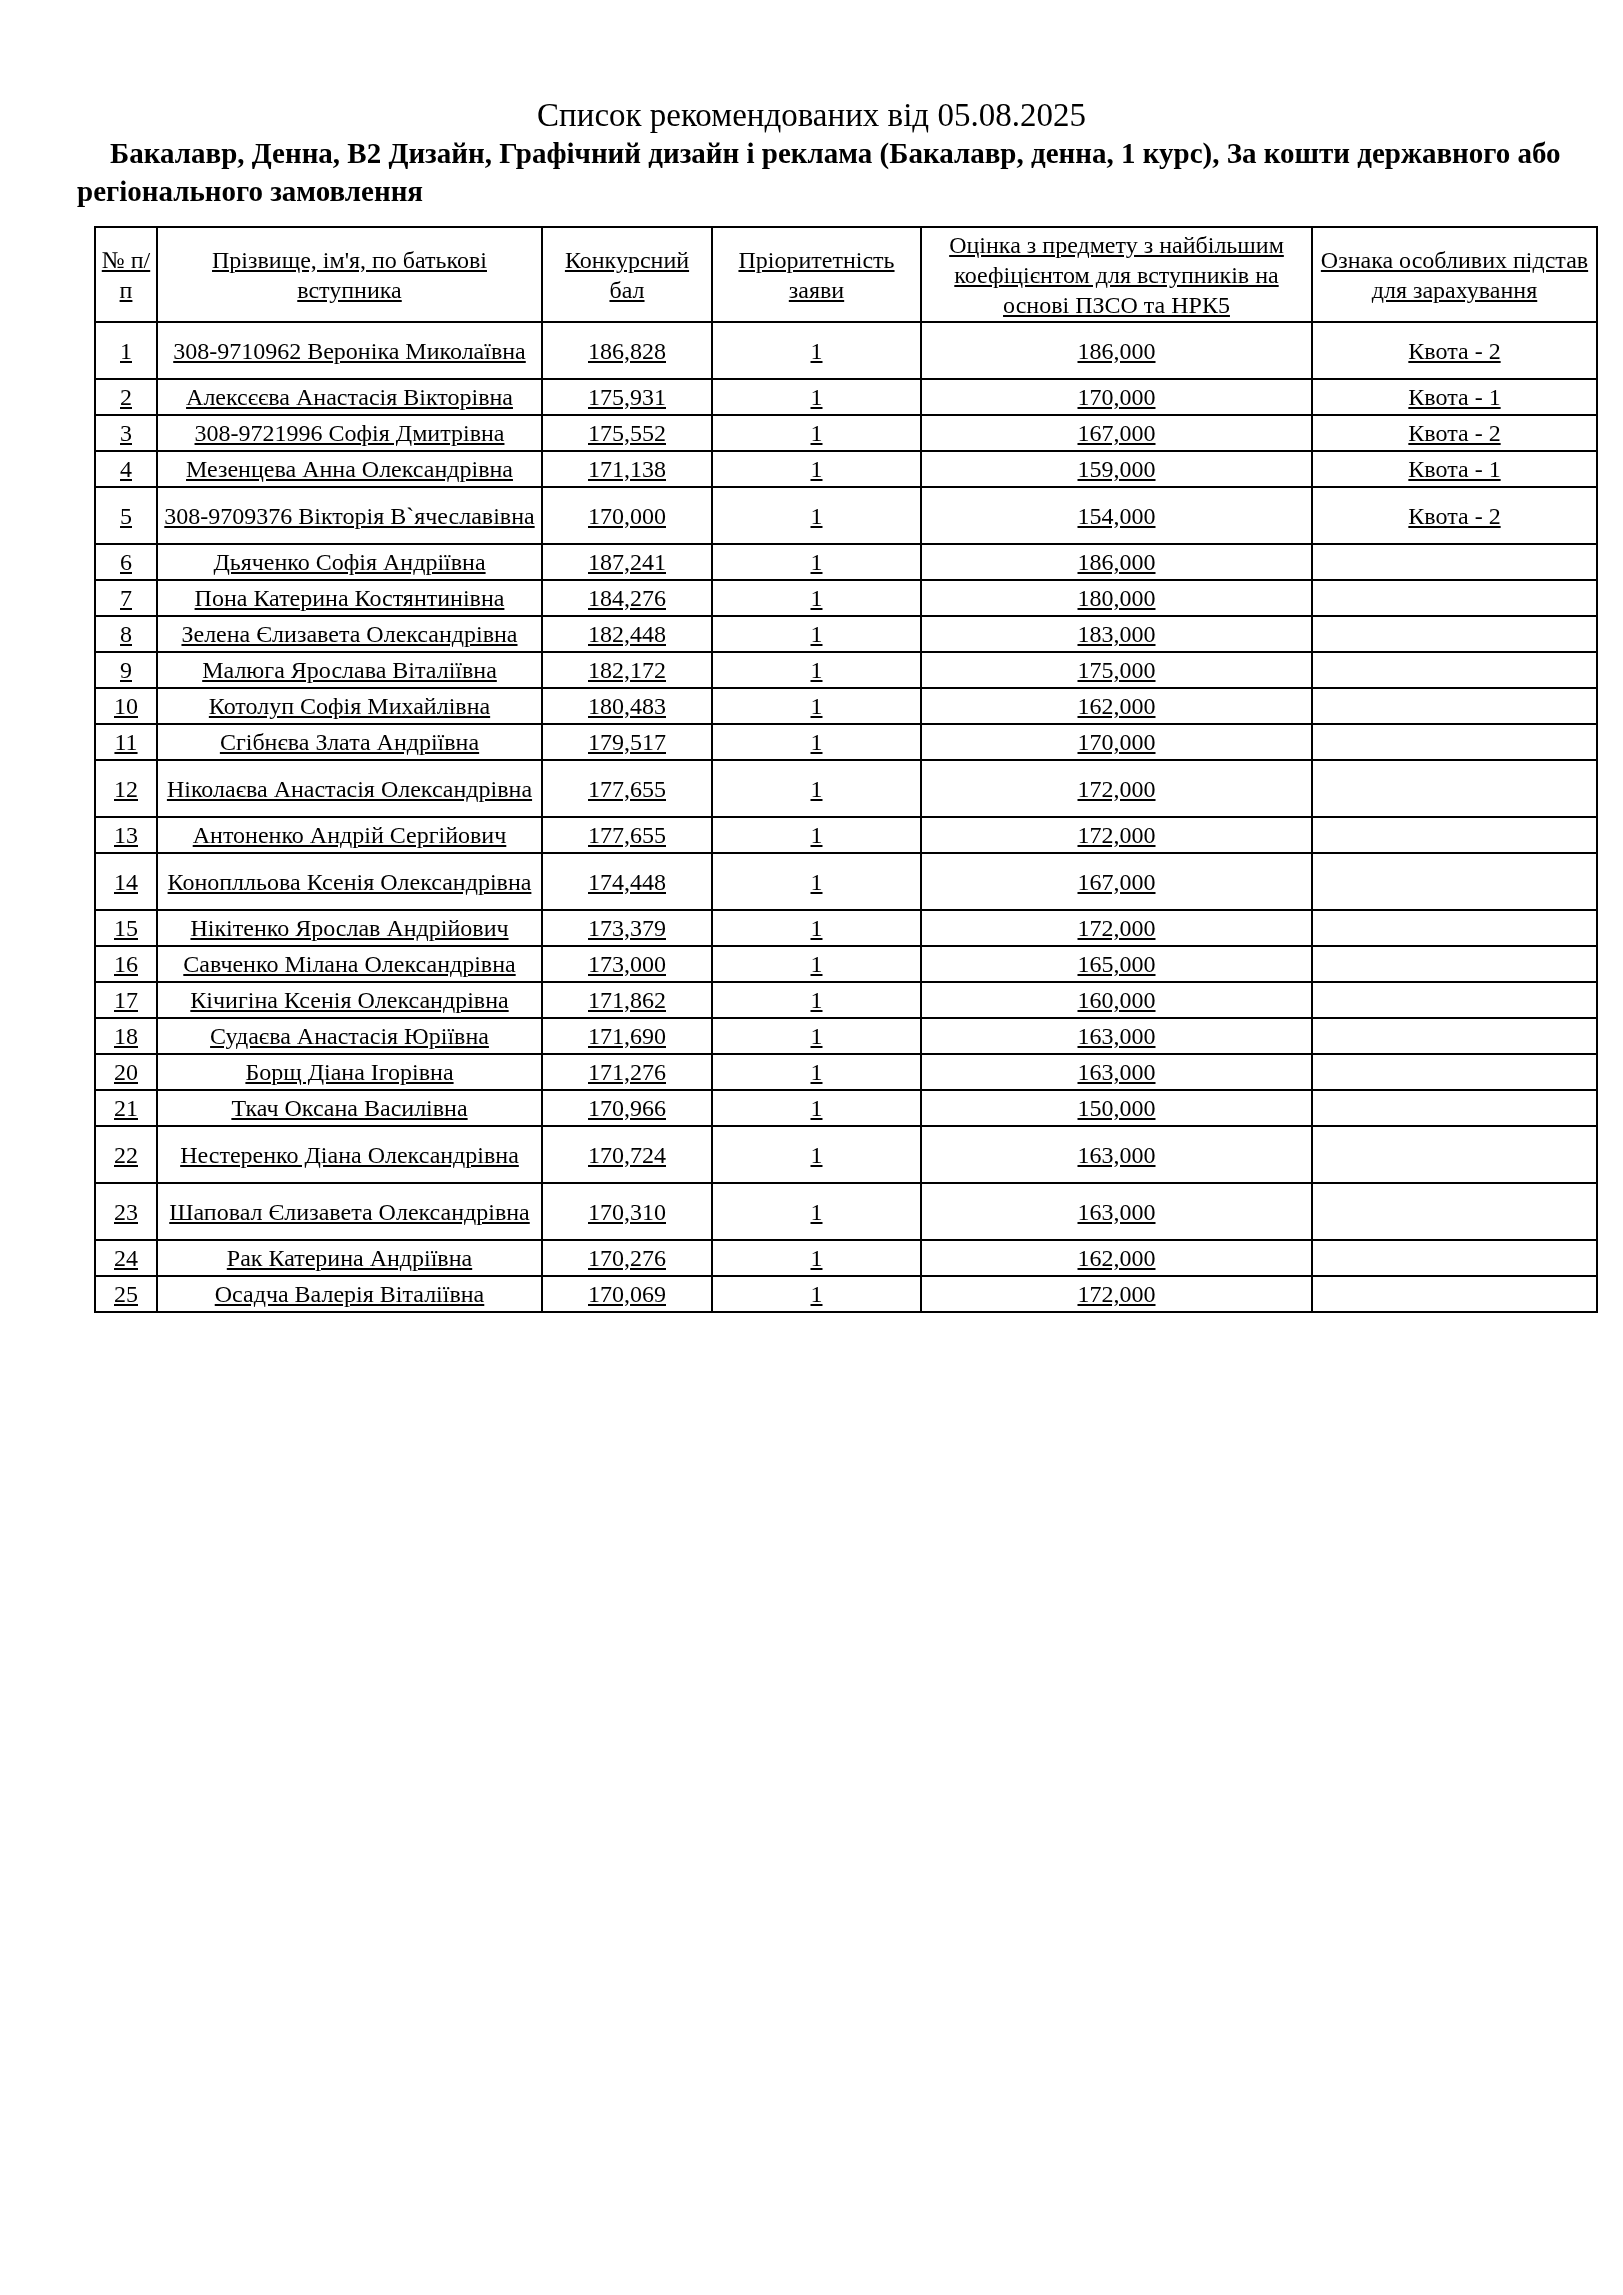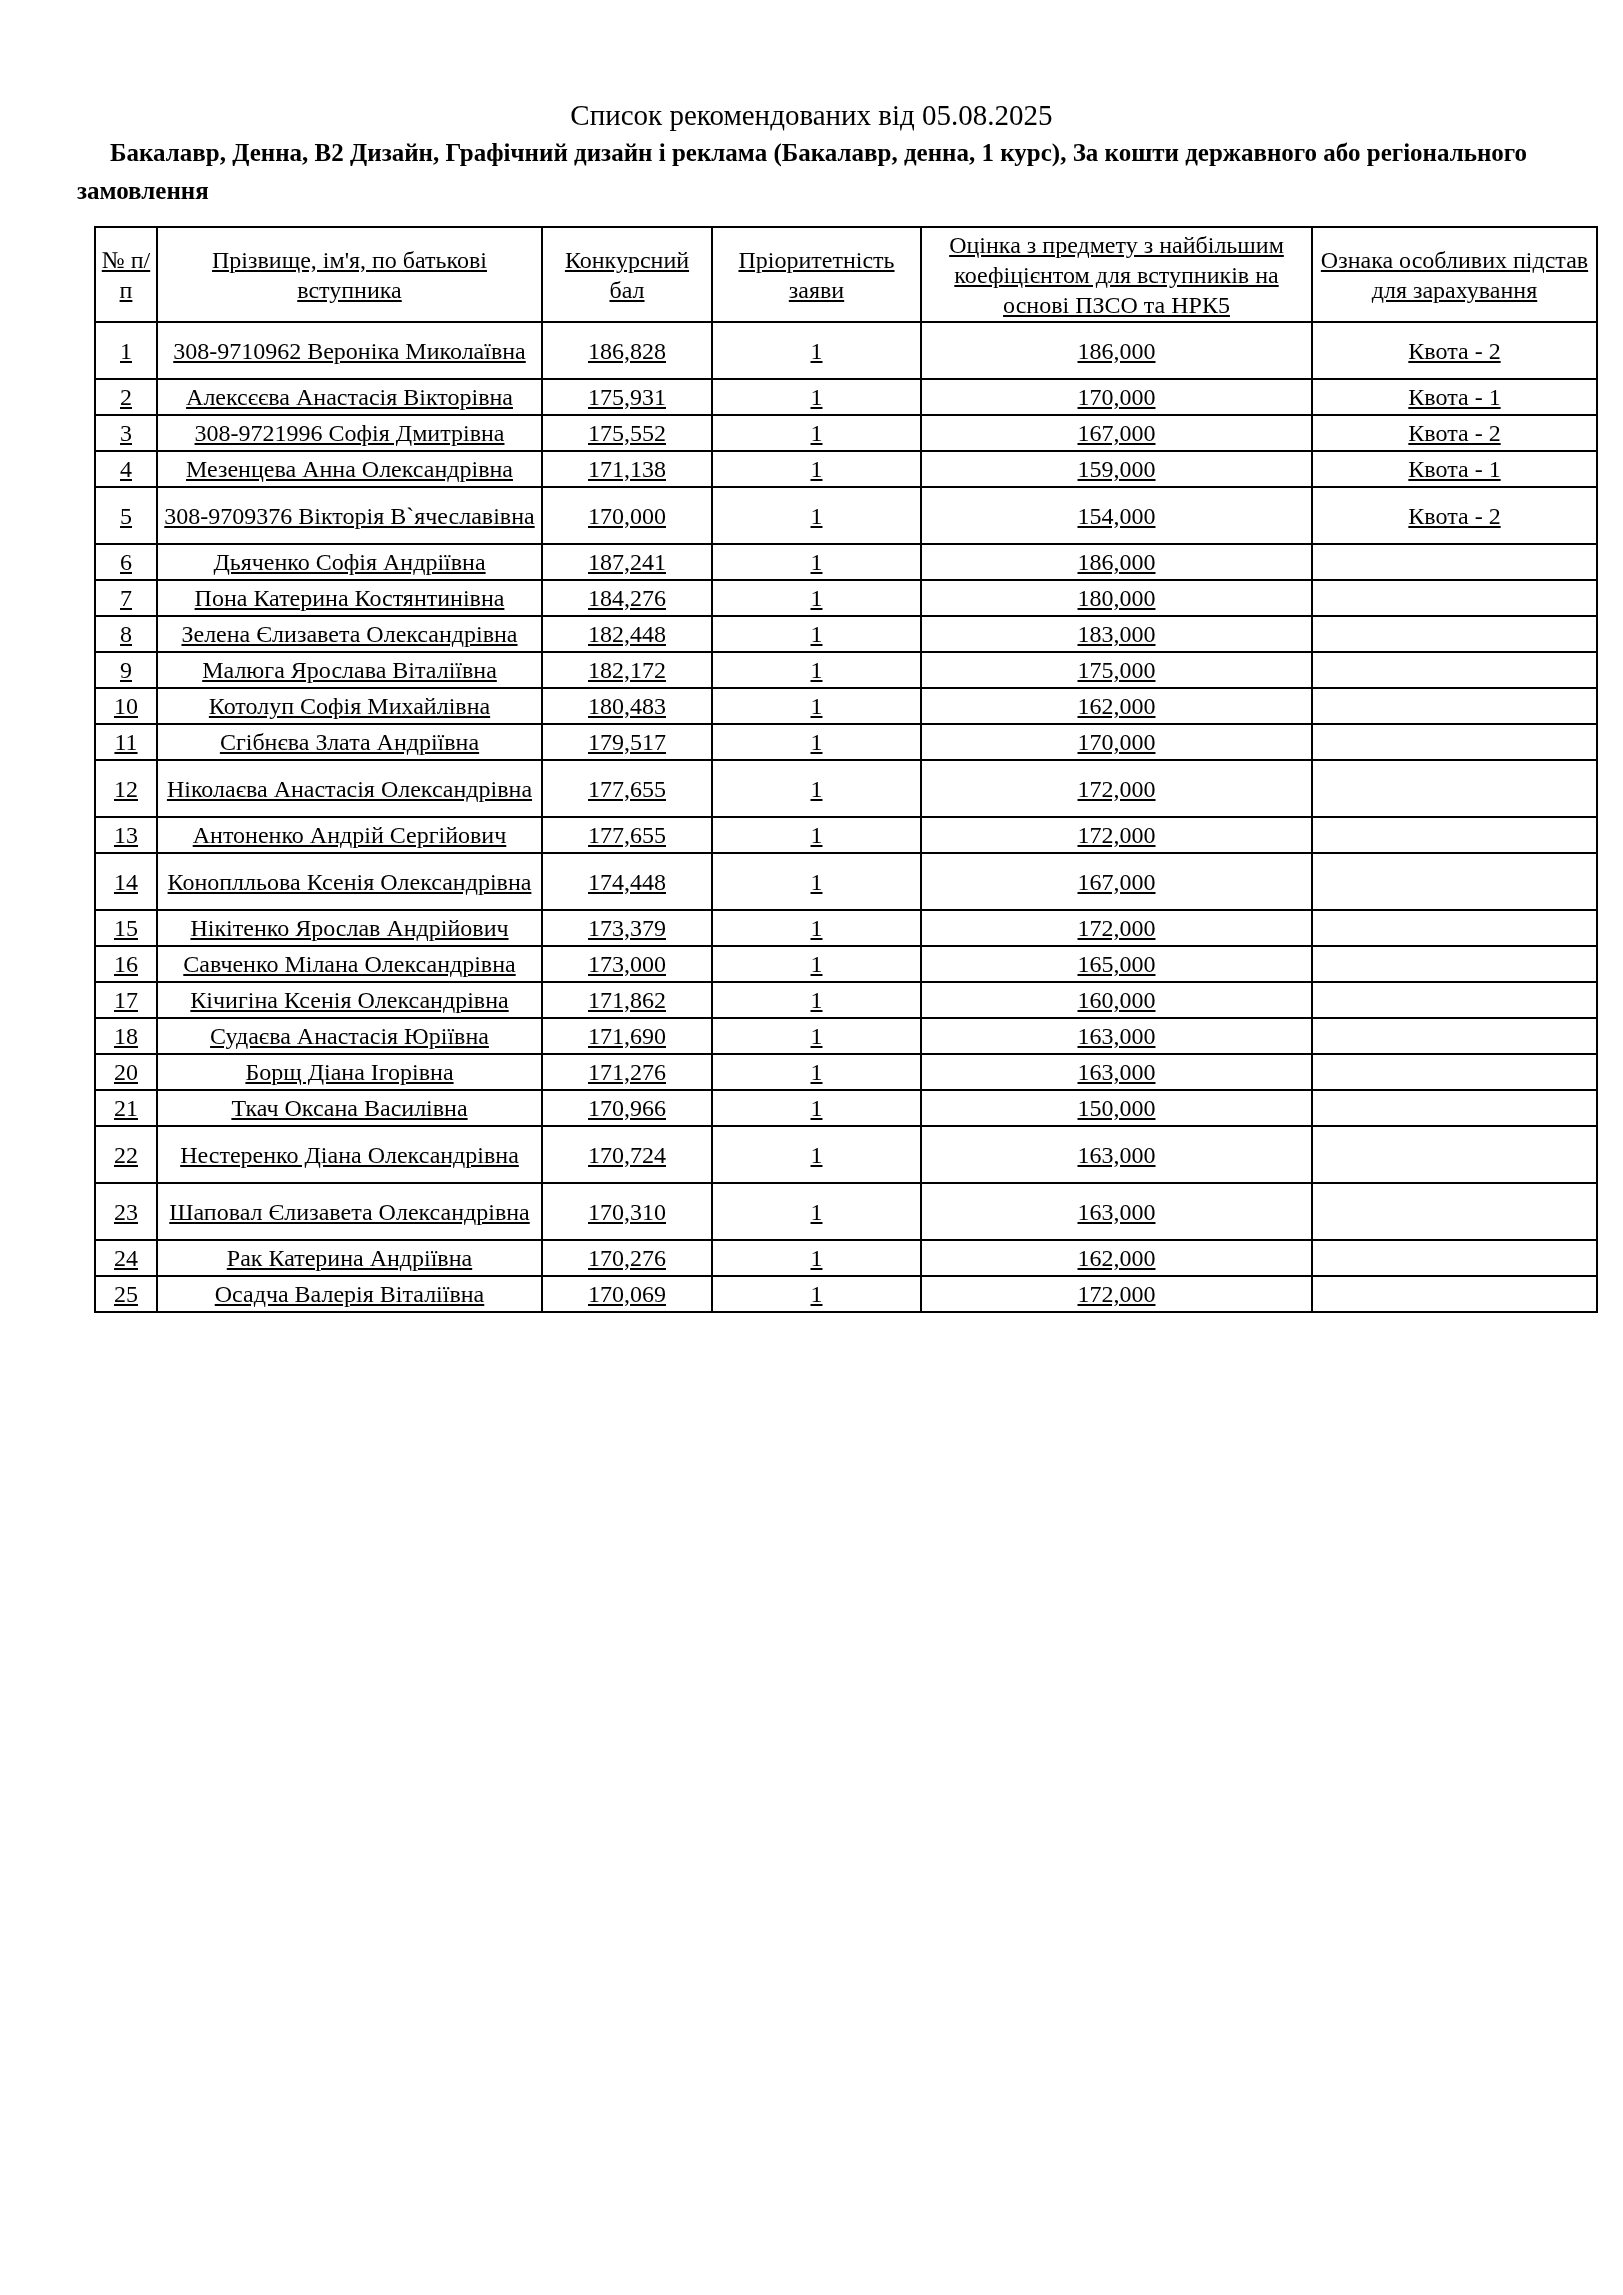--- a/index.html
+++ b/index.html
@@ -1,21 +1,21 @@
 <!DOCTYPE html>
 <html style="font-size:10.5px"><head>
 <meta charset="utf-8">
 <style>
   html, body { margin: 0; padding: 0; background: #ffffff; }
   body { width: 1623px; height: 2295px; position: relative; overflow: hidden;
          font-family: "Liberation Serif", "DejaVu Serif", serif; color: #000; }
   .title { position: absolute; left: 0; width: 1623px; top: 97px; text-align: center;
-           font-size: 29px; line-height: 37px; }
+           font-size: 33px; line-height: 37px; }
   .subtitle { position: absolute; left: 77px; width: 1505px; top: 134px;
-              font-size: 25px; line-height: 38px; font-weight: bold; text-indent: 33px; }
+              font-size: 29px; line-height: 38px; font-weight: bold; text-indent: 33px; }
   table.list { position: absolute; left: 94px; top: 226px; width: 1503px;
                border-collapse: collapse; table-layout: fixed; text-decoration: underline; }
   table.list th, table.list td { border: 2.6px solid #000; padding: 0 3.9px; font-size: 24px;
                line-height: 30px; font-weight: normal; vertical-align: middle; }
   table.list th { text-align: center; height: 93px; padding: 0 2.6px; }
   table.list td { height: 34px; }
   table.list tr.tall td { height: 55px; }
   td.num, td.c { text-align: center; }
   td.name { text-align: center; padding-left: 3.9px; }
   col.c1 { width: 62px; } col.c2 { width: 385px; } col.c3 { width: 170px; }

